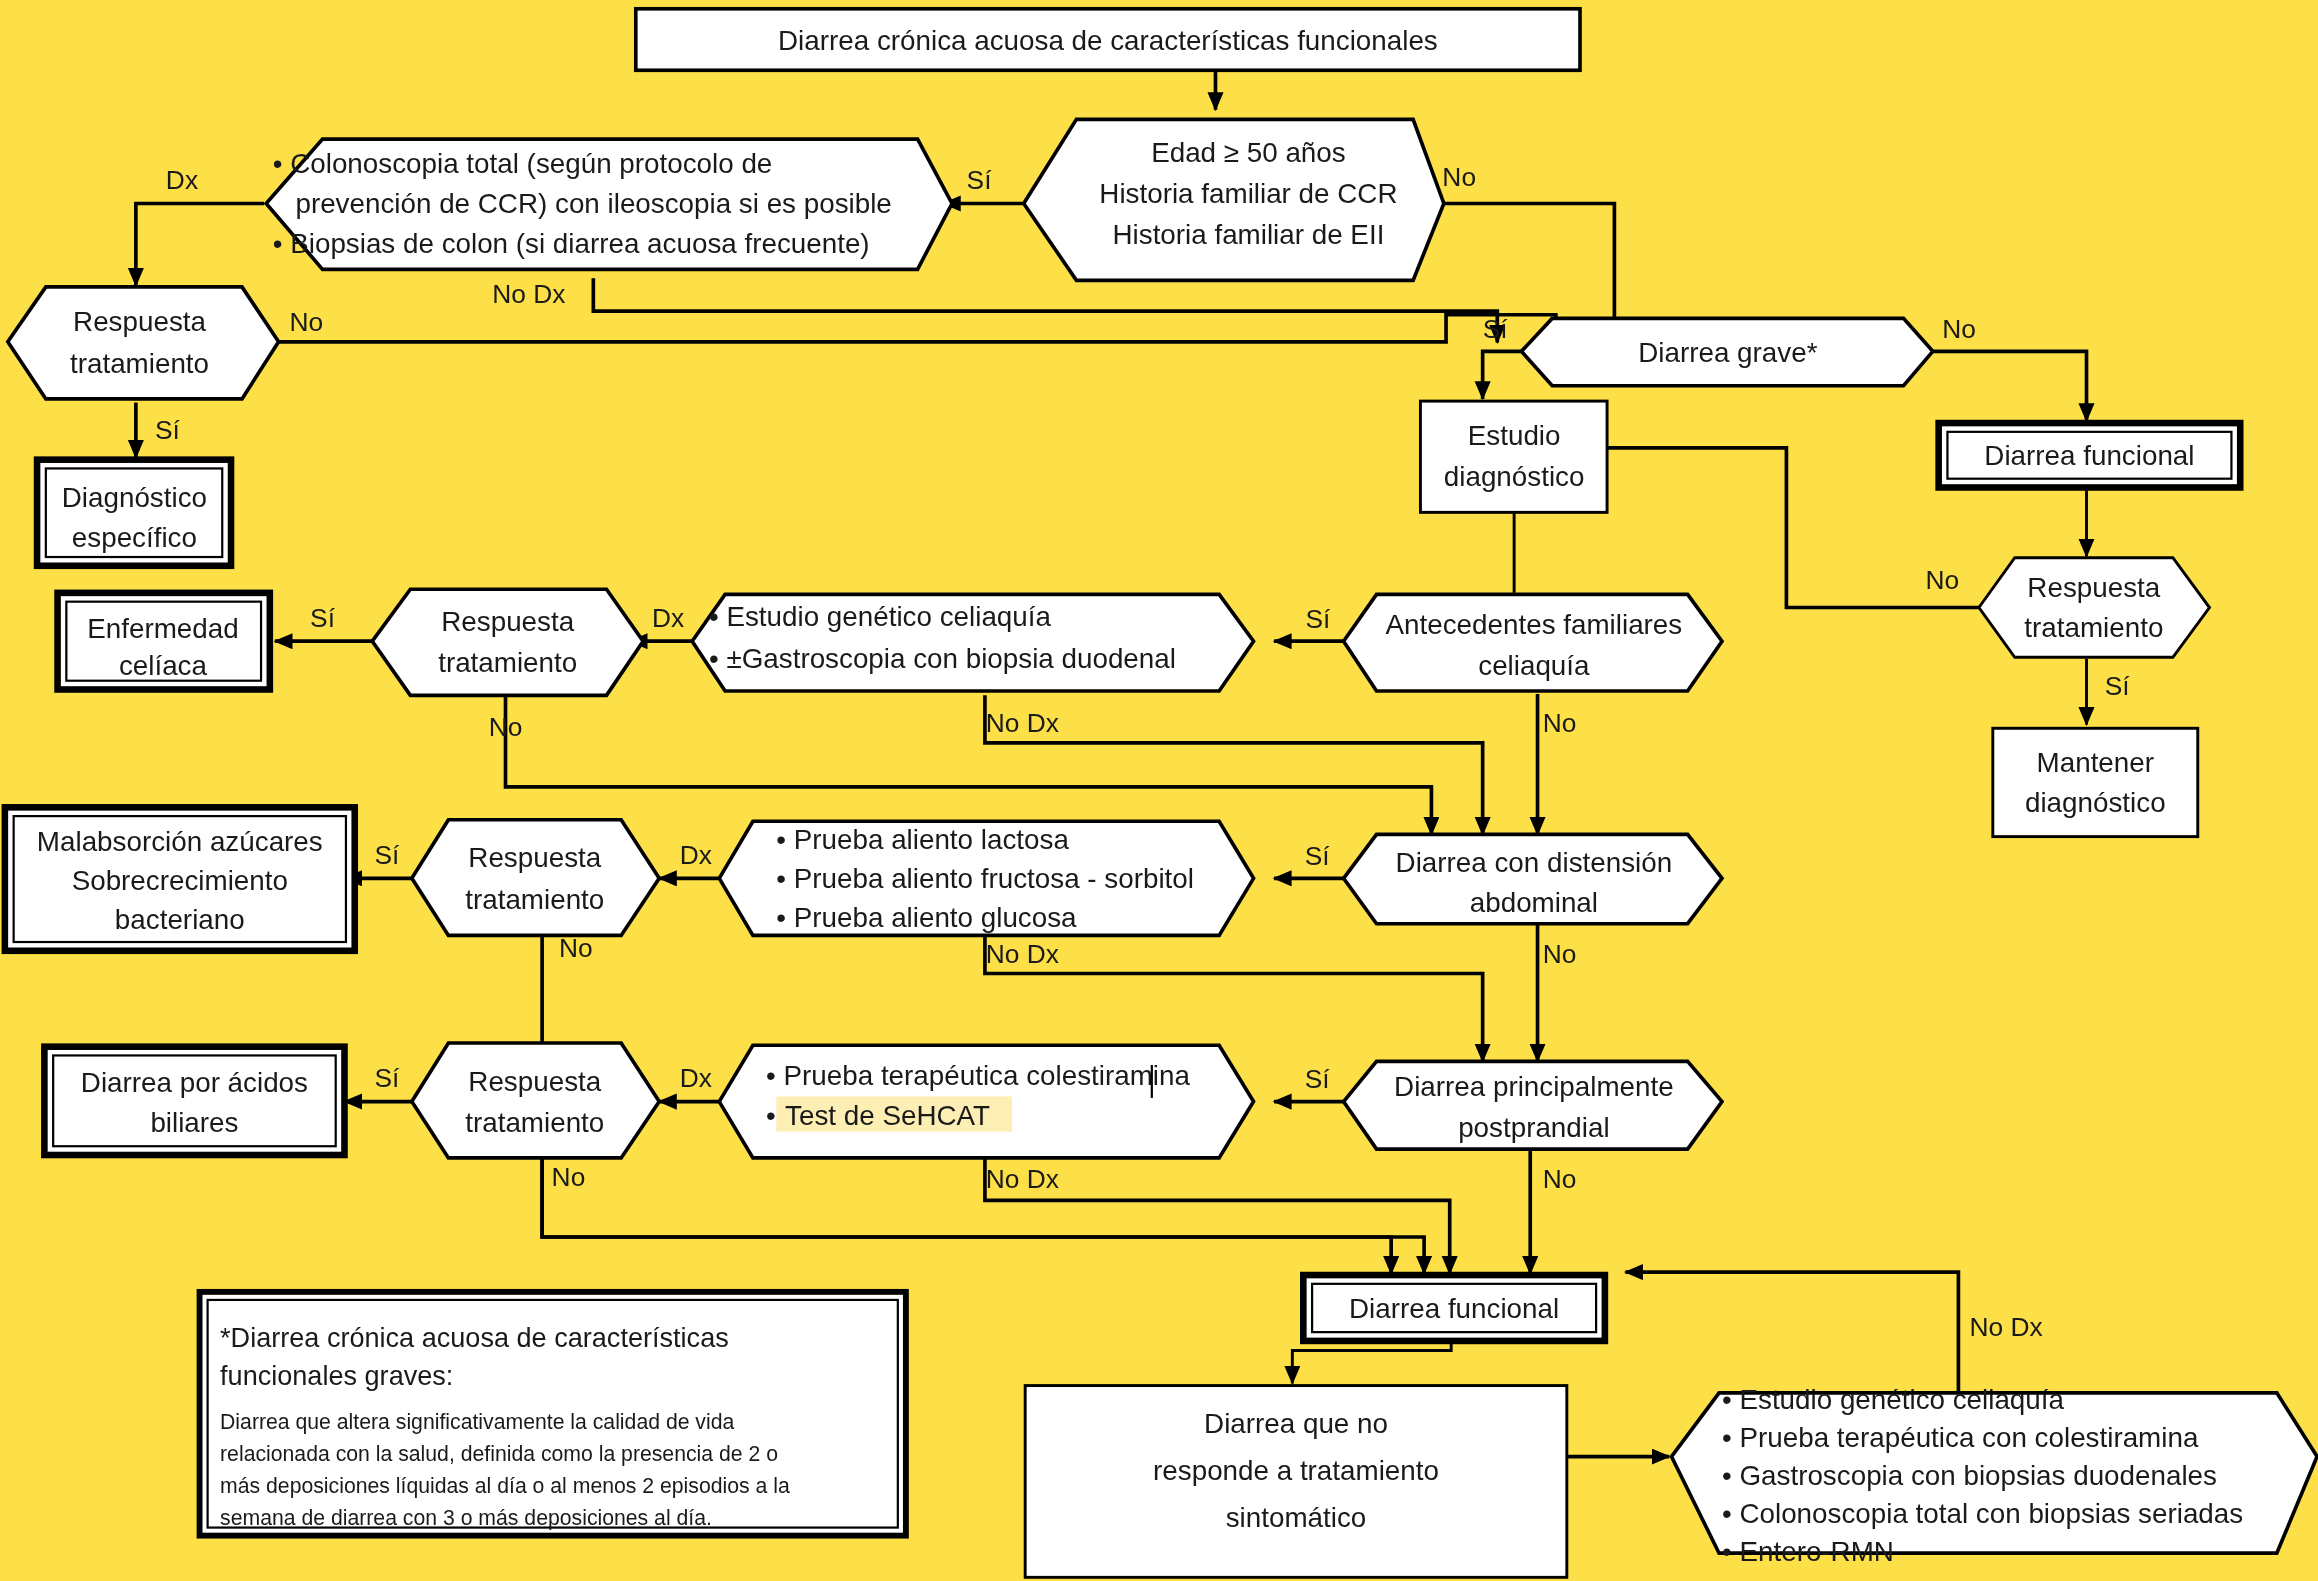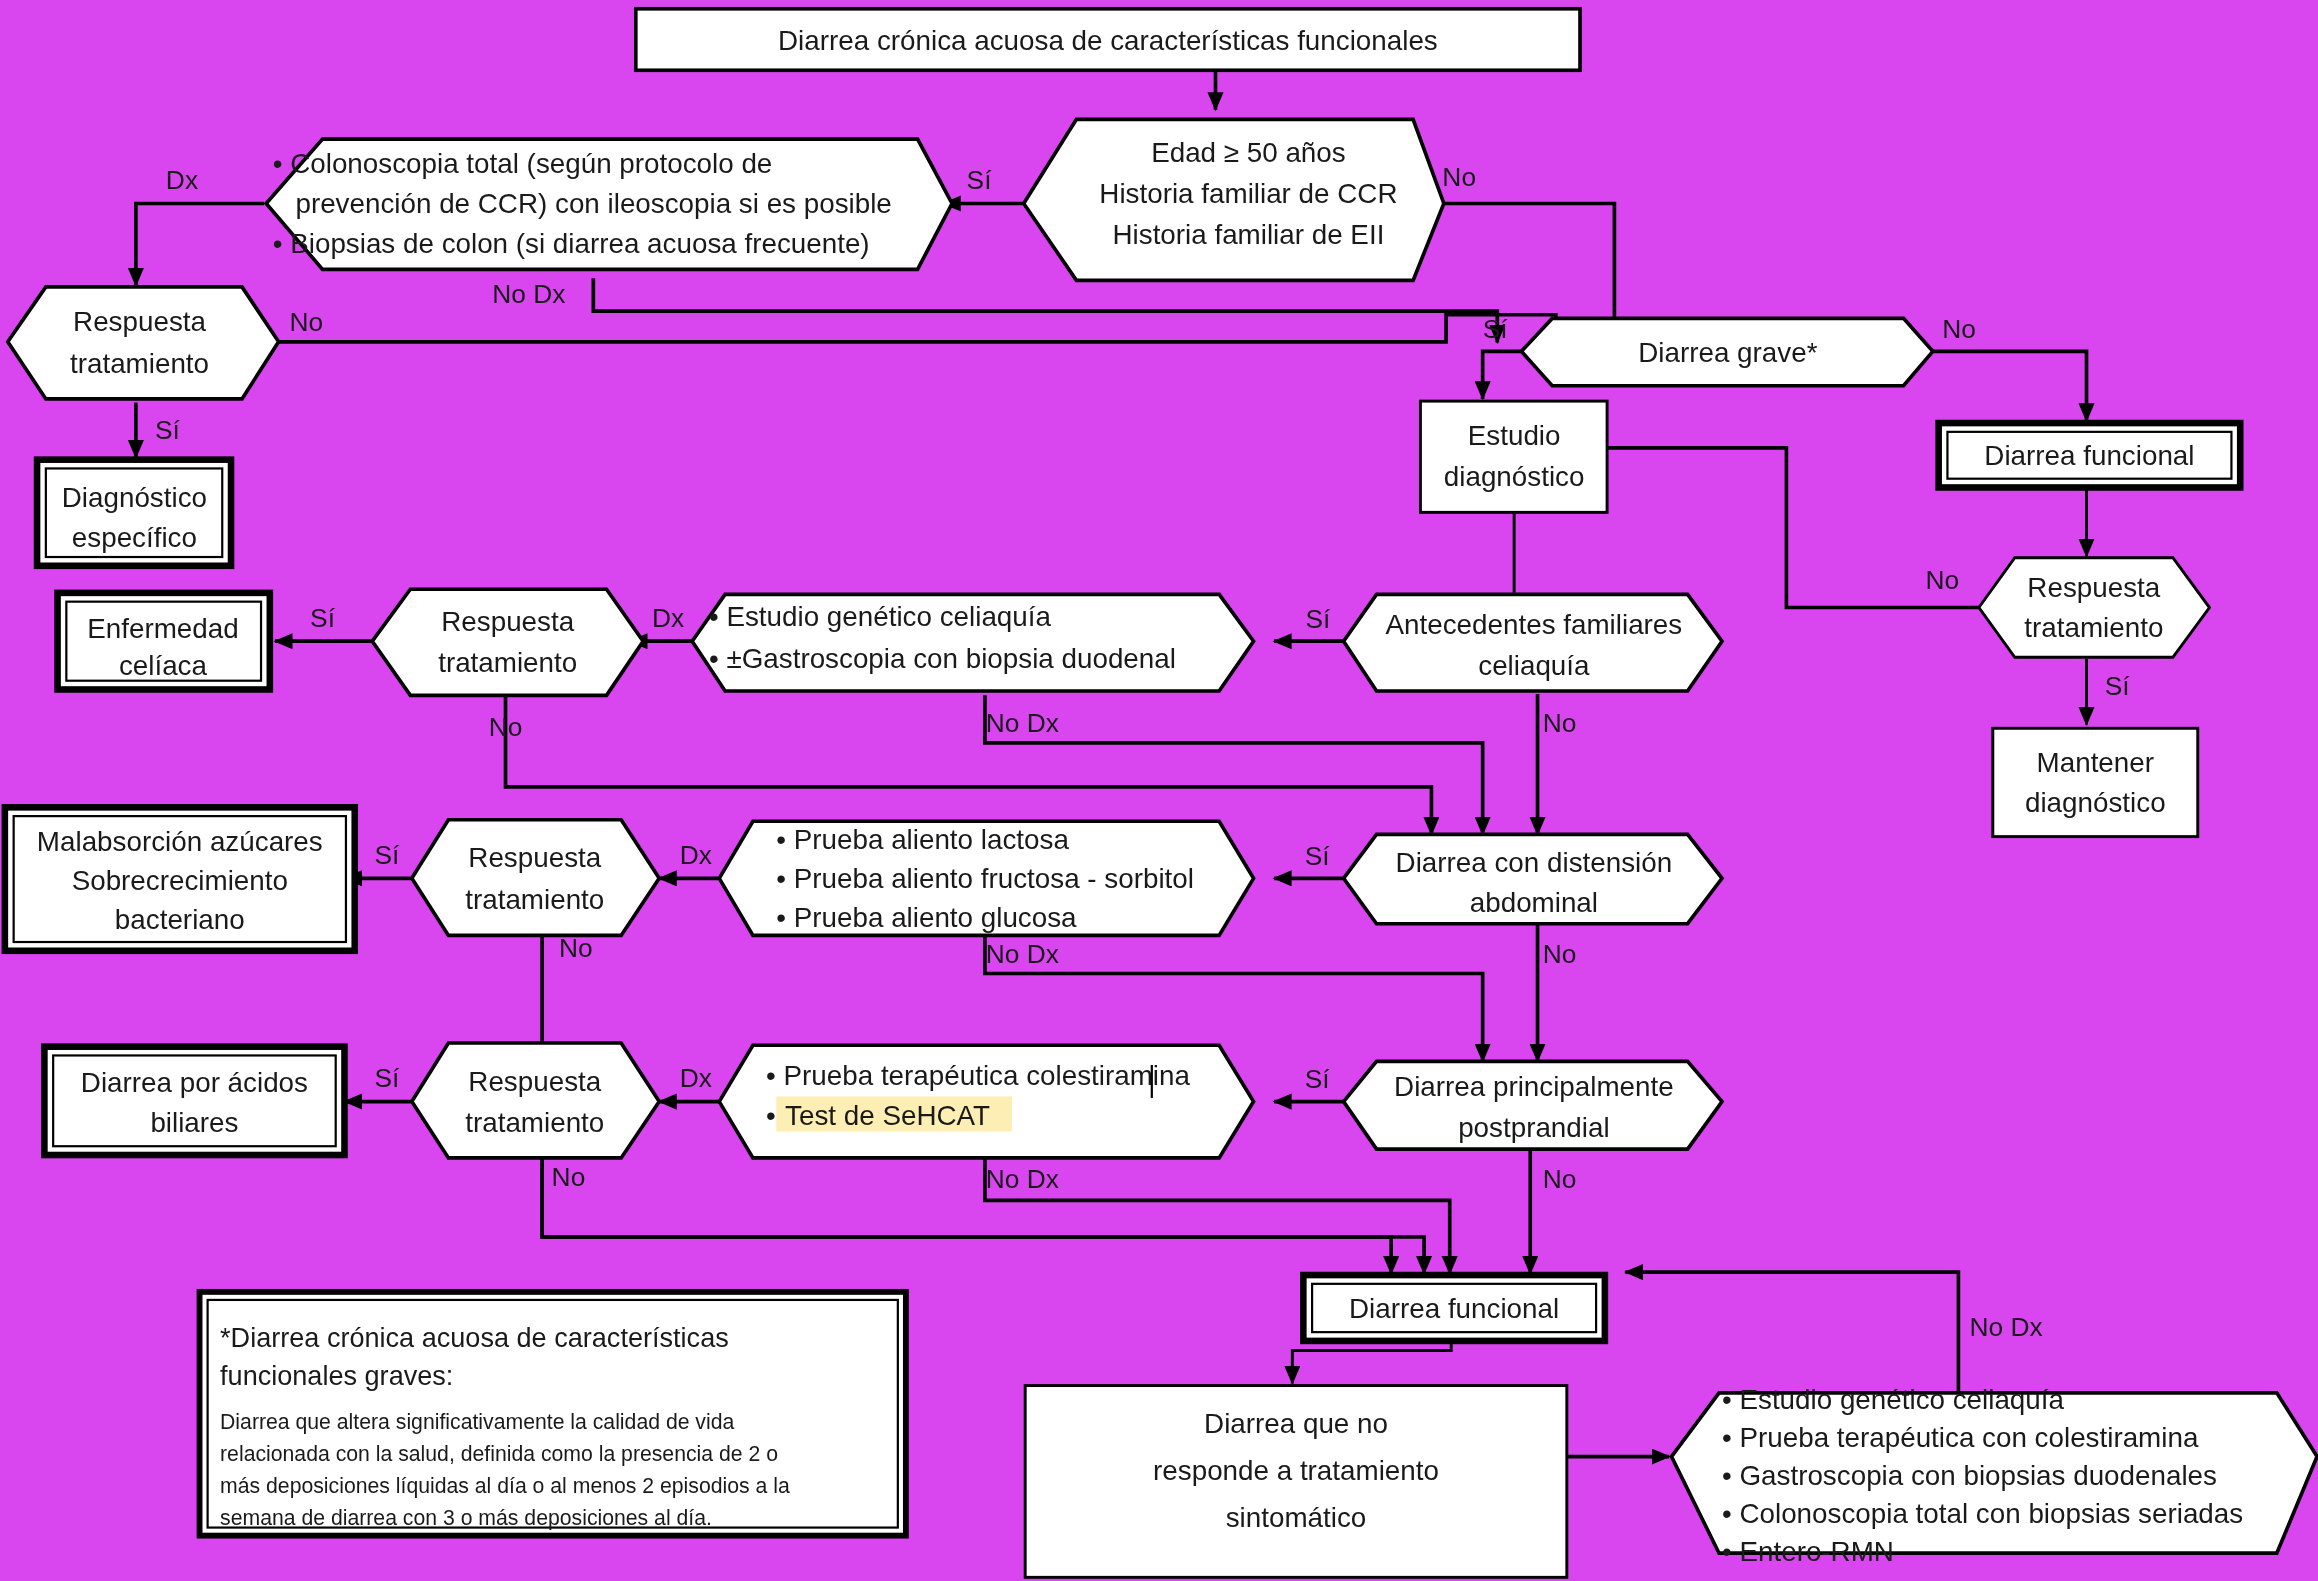--- a/index.html
+++ b/index.html
@@ -1,17 +1,17 @@
 <!DOCTYPE html>
 <html style="font-size:11.7px"><head>
 <meta charset="utf-8">
 <style>
   html,body{margin:0;padding:0;background:#ffffff;}
   body{font-family:"Liberation Sans","DejaVu Sans",sans-serif;}
-  #stage{position:relative;width:2319px;height:1581px;background:#d946ef;overflow:hidden;}
+  #stage{position:relative;width:2319px;height:1581px;background:#fde047;overflow:hidden;}
   svg{display:block;}
   .edge{stroke:#000;stroke-width:5;fill:none;}
   .edge-thin{stroke:#000;stroke-width:4;fill:none;}
   .shape-fill{fill:#ffffff;stroke:#000;stroke-width:5;}
   .shape-fill-thin{fill:#ffffff;stroke:#000;stroke-width:4;}
   text{font-family:"Liberation Sans","DejaVu Sans",sans-serif;fill:#1a1a1a;}
   .t{font-size:38px;}
   .t-lbl{font-size:36px;}
   .t-note-h{font-size:37px;}
   .t-note-b{font-size:29px;}

